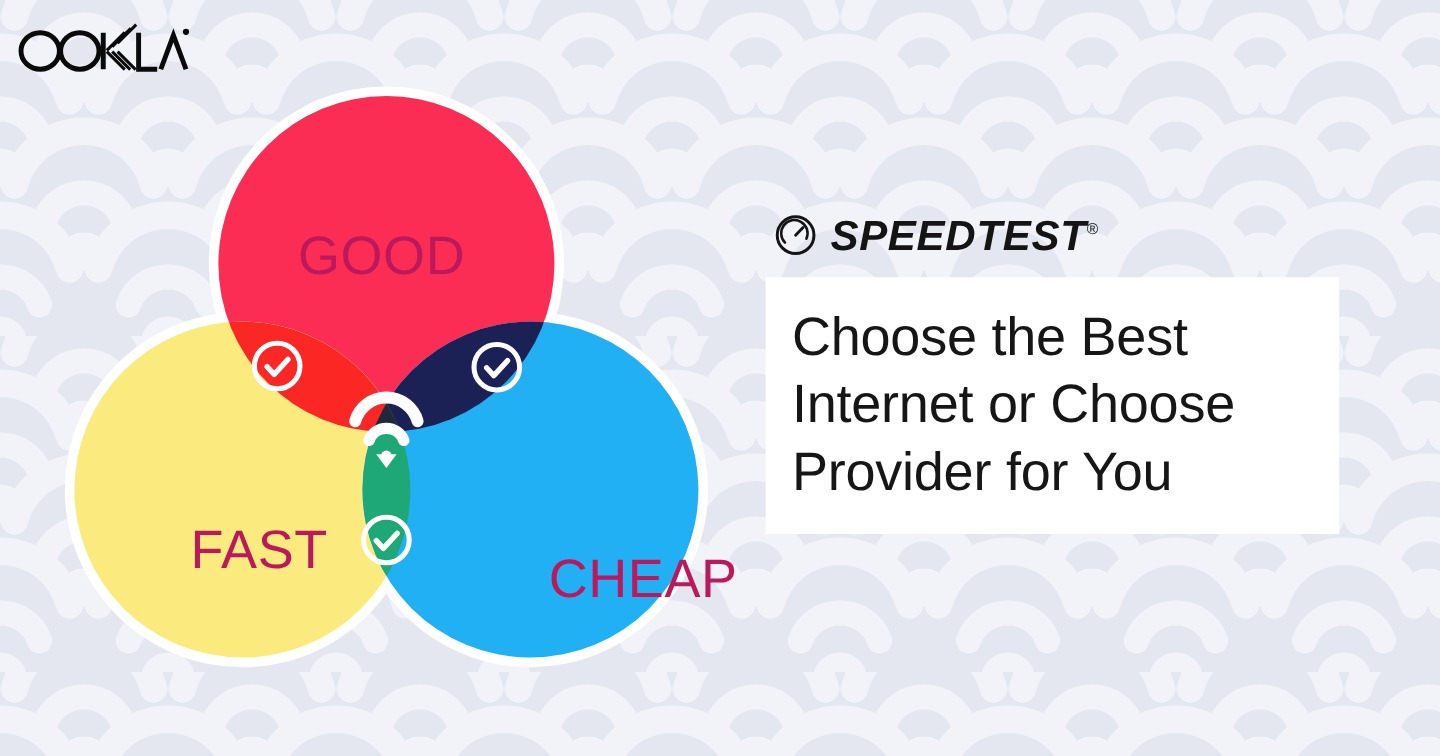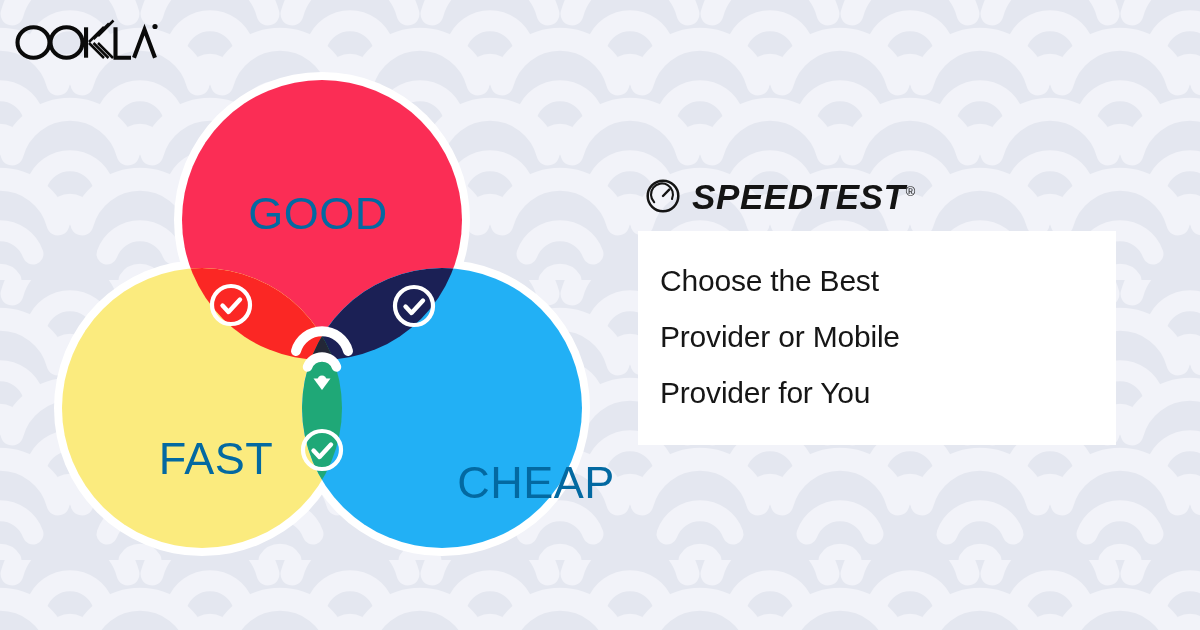--- a/index.html
+++ b/index.html
@@ -42,21 +42,21 @@
     width: 545px;
     height: 510px;
   }
 
   .venn-label {
     position: absolute;
     font-family: "Liberation Sans", sans-serif;
     font-weight: 400;
     font-size: 45px;
     letter-spacing: 0.5px;
-    color: #0369a1;
+    color: #be185d;
     white-space: nowrap;
     line-height: 1;
   }
   #label-good  { left: 268px; top: 155px; transform: translate(-50%,-50%); }
   #label-fast  { left: 166px; top: 400px; transform: translate(-50%,-50%); }
   #label-cheap { left: 486px; top: 412px; transform: translate(-50%,-50%); margin-top: 12px; }
 
   
   #speedtest-logo {
     position: absolute;
@@ -95,21 +95,21 @@
     height: 214px;
     background: #ffffff;
   }
   #headline {
     position: absolute;
     left: 22px;
     top: 22px;
     width: 430px;
     font-family: "Liberation Sans", sans-serif;
     font-weight: 300;
-    font-size: 30px;
+    font-size: 45px;
     line-height: 56px;
     color: #161616;
     letter-spacing: -0.2px;
   }
   #headline .hl-line { display: block; }
 </style>
 </head>
 <body>
 
 <div id="stage">
@@ -256,18 +256,18 @@
       <path d="M 8.2 23.2 A 11 11 0 1 1 26 20" fill="none" stroke="#141414" stroke-width="2.1" stroke-linecap="round"></path>
 
       <path d="M 17 17 L 23.2 10.6" fill="none" stroke="#141414" stroke-width="2.4" stroke-linecap="round"></path>
     </svg>
     <div id="speedtest-word"><span>SPEEDTEST</span><span id="speedtest-reg">®</span></div>
   </div>
 
   <div id="headline-card">
     <div id="headline">
       <span class="hl-line">Choose the Best</span>
-      <span class="hl-line">Provider or Mobile</span>
+      <span class="hl-line">Internet or Choose</span>
       <span class="hl-line">Provider for You</span>
     </div>
   </div>
 
 </div>
 
 </body></html>

